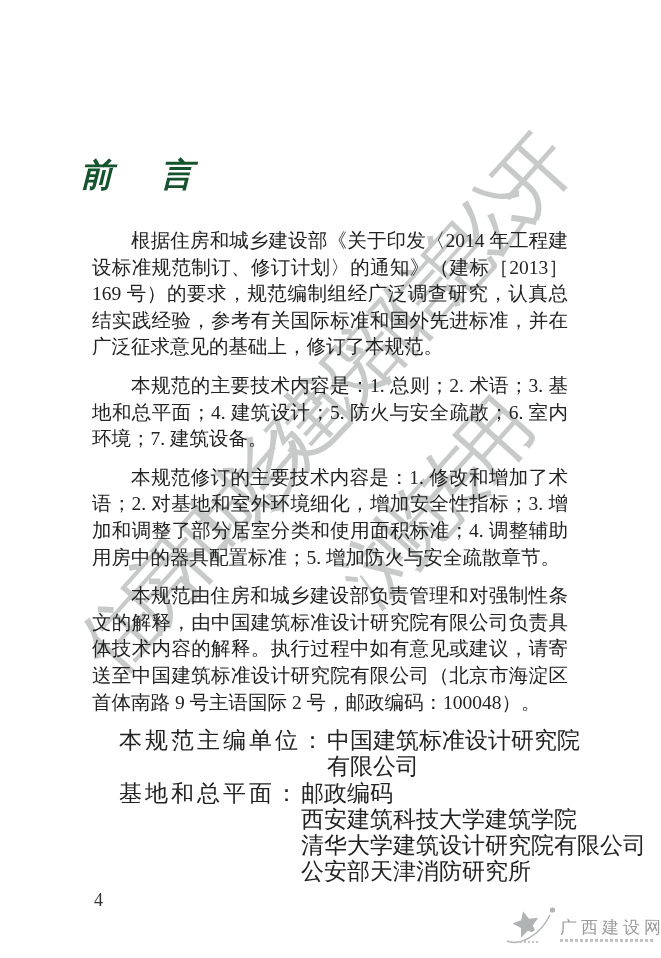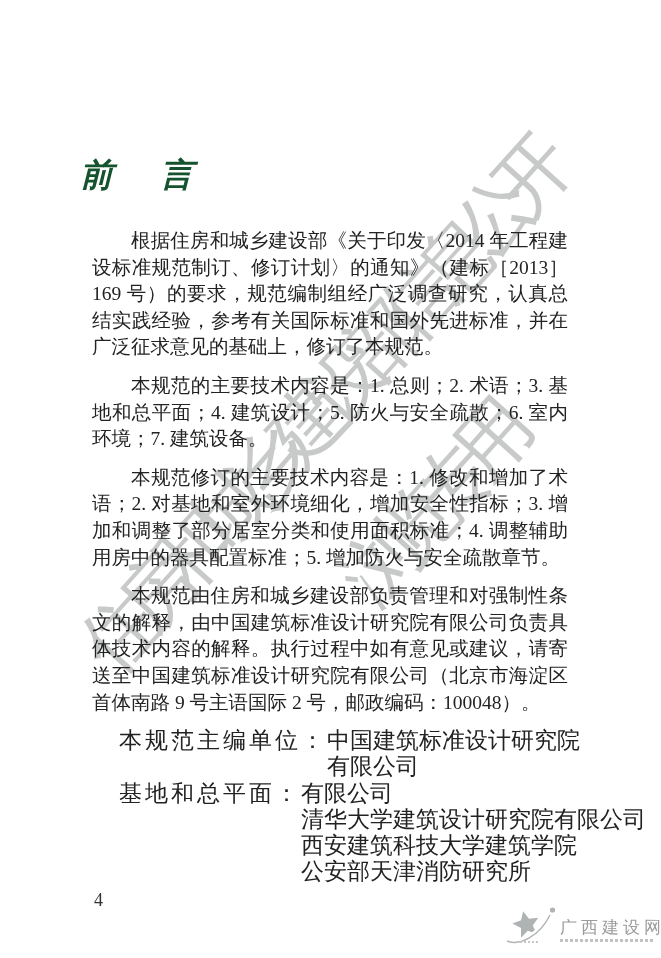--- a/index.html
+++ b/index.html
@@ -103,23 +103,23 @@
     </div>
 
     <div class="editors">
       <div class="ed-row">
         <span class="ed-label">本规范主编单位：</span>
         <span class="ed-values">中国建筑标准设计研究院有限公司</span>
       </div>
       <div class="ed-row">
         <span class="ed-label">基地和总平面：</span>
         <span class="ed-values">
-          <div>有限公司</div>
+          <div>邮政编码</div>
+          <div>西安建筑科技大学建筑学院</div>
           <div>清华大学建筑设计研究院有限公司</div>
-          <div>西安建筑科技大学建筑学院</div>
           <div>公安部天津消防研究所</div>
         </span>
       </div>
     </div>
   </div>
 
   <div class="page-number">4</div>
 
   <div class="site-logo">
     <div style="position:relative;">

